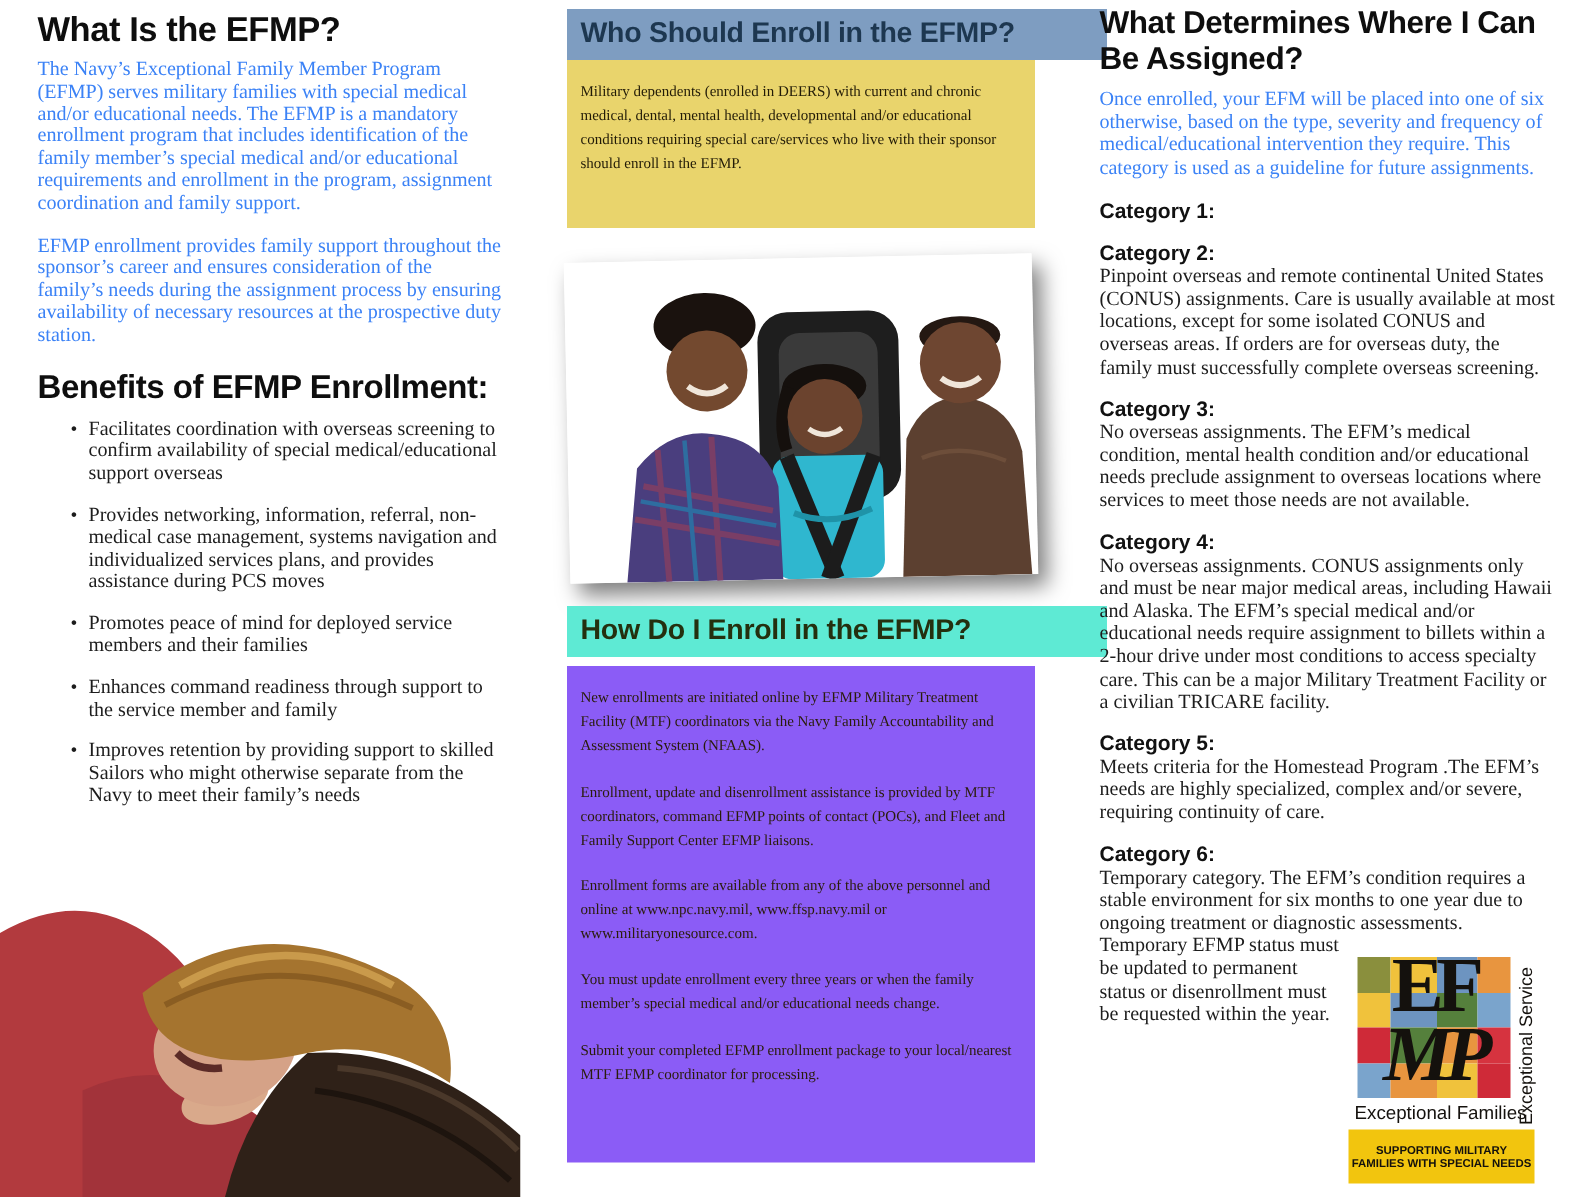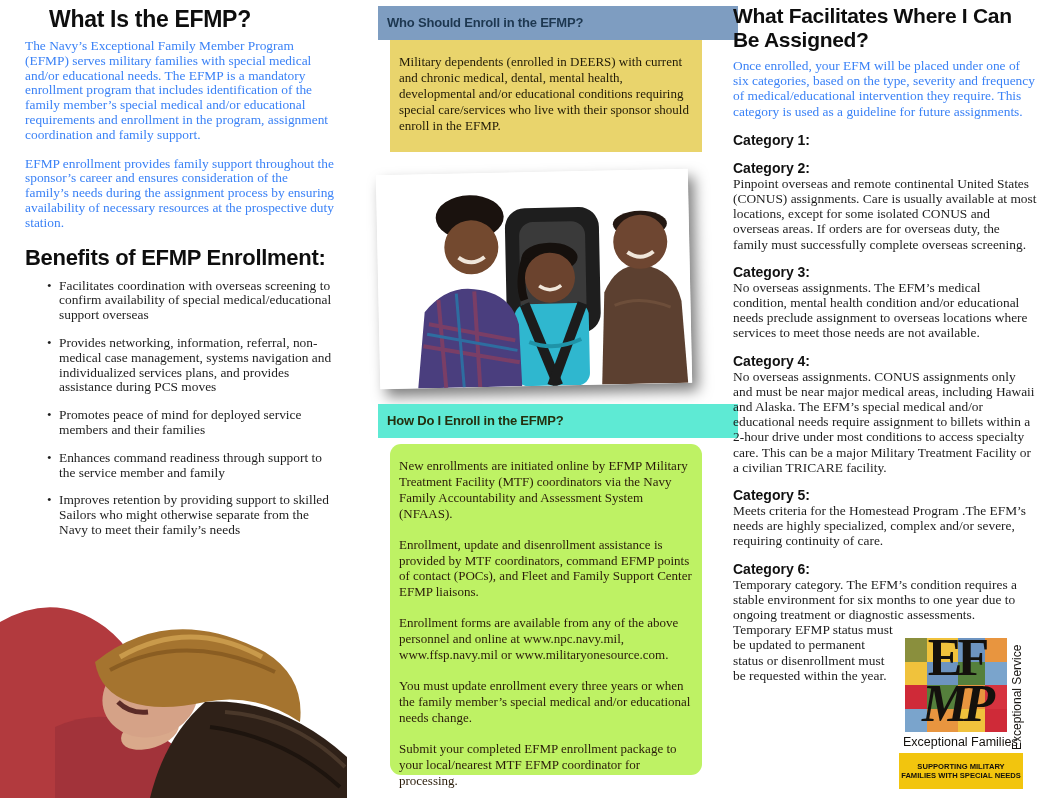--- a/index.html
+++ b/index.html
@@ -5,21 +5,21 @@
   * { margin:0; padding:0; box-sizing:border-box; }
   html,body { background:#ffffff; }
   .page {
     position:relative; width:1055px; height:798px; background:#ffffff;
     overflow:hidden; font-family:"Liberation Serif", serif; color:#1d1d1d;
   }
   
   .col-left { position:absolute; left:25px; top:6px; width:310px; }
   .h-big {
     font-family:"Liberation Sans", sans-serif; font-weight:700;
-    font-size:23px; color:#0e0e0e; letter-spacing:-0.3px; margin-bottom:6px;margin-left:24px;
+    font-size:23px; color:#0e0e0e; letter-spacing:-0.3px; margin-bottom:6px;
   }
   .body-text { font-size:13.4px; line-height:14.8px; color:#3b82f6; }
   .col-left .body-text { margin-bottom:14px; }
   .h-benefits {
     font-family:"Liberation Sans", sans-serif; font-weight:700;
     font-size:22px; color:#0e0e0e; letter-spacing:-0.3px; margin:6px 0 8px 0;
   }
   .benefits-list { list-style:none; margin-left:22px; width:288px; }
   .benefits-list li {
     position:relative; padding-left:12px; margin-bottom:13px;
@@ -35,31 +35,31 @@
   .photo-card {
     position:absolute; top:172px; left:0; width:312px; height:214px;
     background:#ffffff; transform:rotate(-1.2deg);
     box-shadow:6px 8px 14px rgba(0,0,0,0.5);
   }
   .photo-card svg { display:block; }
   
   .band {
     position:absolute; left:0; width:360px; height:34px;
     font-family:"Liberation Sans", sans-serif; font-weight:700;
-    font-size:13px; line-height:34px; padding-left:9px; letter-spacing:-0.2px;
+    font-size:19px; line-height:34px; padding-left:9px; letter-spacing:-0.2px;
   }
   .band-blue { top:6px; background:#7E9DC1; color:#1d3750; }
   .band-green { top:404px; background:#5eead4; color:#24300f; }
   .box {
-    position:absolute; left:12px; width:312px; padding:14px 9px 0 9px;
-    font-size:13px; line-height:15.9px;
+    position:absolute; left:0; width:312px; padding:14px 9px 0 9px;
+    font-size:10px; line-height:15.9px;
   }
   .box p { margin-bottom:15px; }
   .box-yellow { top:40px; height:112px; background:#E9D46C; color:#221b07; }
-  .box-orange { top:444px; height:331px; background:#bef264; color:#2a1c0a;border-radius:11px; }
+  .box-orange { top:444px; height:331px; background:#8b5cf6; color:#2a1c0a; }
   
   .col-right { position:absolute; left:733px; top:4px; width:304px; }
   .h-right {
     font-family:"Liberation Sans", sans-serif; font-weight:700;
     font-size:21px; line-height:24px; color:#0e0e0e; letter-spacing:-0.3px;
     margin-bottom:6px;
   }
   .col-right .intro { margin-bottom:13px; font-size:13.4px; line-height:15.2px; }
   .cat { margin-bottom:12px; }
   .cat-label {
@@ -195,22 +195,22 @@
     <div class="box box-orange">
       <p>New enrollments are initiated online by EFMP Military Treatment Facility (MTF) coordinators via the Navy Family Accountability and Assessment System (NFAAS).</p>
       <p>Enrollment, update and disenrollment assistance is provided by MTF coordinators, command EFMP points of contact (POCs), and Fleet and Family Support Center EFMP liaisons.</p>
       <p>Enrollment forms are available from any of the above personnel and online at www.npc.navy.mil, www.ffsp.navy.mil or www.militaryonesource.com.</p>
       <p>You must update enrollment every three years or when the family member’s special medical and/or educational needs change.</p>
       <p>Submit your completed EFMP enrollment package to your local/nearest MTF EFMP coordinator for processing.</p>
     </div>
   </section>
 
   <section class="col-right">
-    <h1 class="h-right">What Facilitates Where I Can Be Assigned?</h1>
-    <p class="body-text intro">Once enrolled, your EFM will be placed under one of six categories, based on the type, severity and frequency of medical/educational intervention they require. This category is used as a guideline for future assignments.</p>
+    <h1 class="h-right">What Determines Where I Can Be Assigned?</h1>
+    <p class="body-text intro">Once enrolled, your EFM will be placed into one of six otherwise, based on the type, severity and frequency of medical/educational intervention they require. This category is used as a guideline for future assignments.</p>
 
     <div class="cat">
       <div class="cat-label">Category 1:</div>
     </div>
     <div class="cat">
       <div class="cat-label">Category 2:</div>
       <p>Pinpoint overseas and remote continental United States (CONUS) assignments. Care is usually available at most locations, except for some isolated CONUS and overseas areas. If orders are for overseas duty, the family must successfully complete overseas screening.</p>
     </div>
     <div class="cat">
       <div class="cat-label">Category 3:</div>

